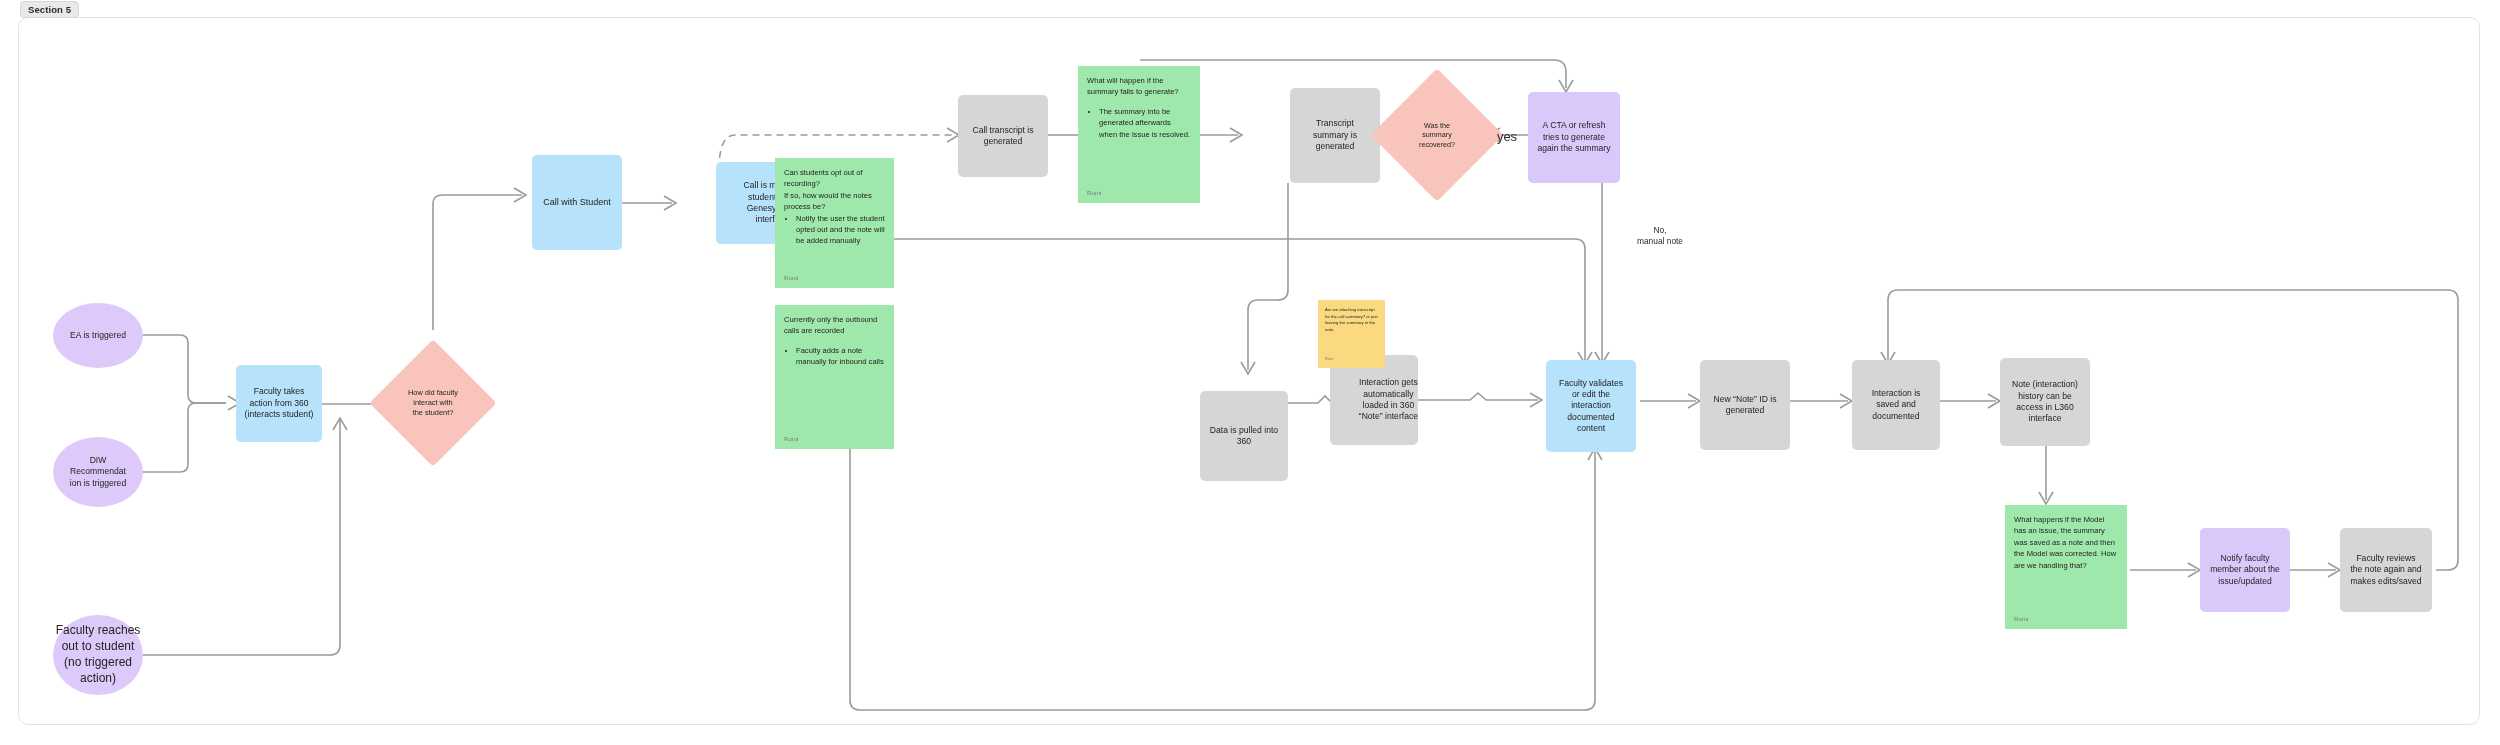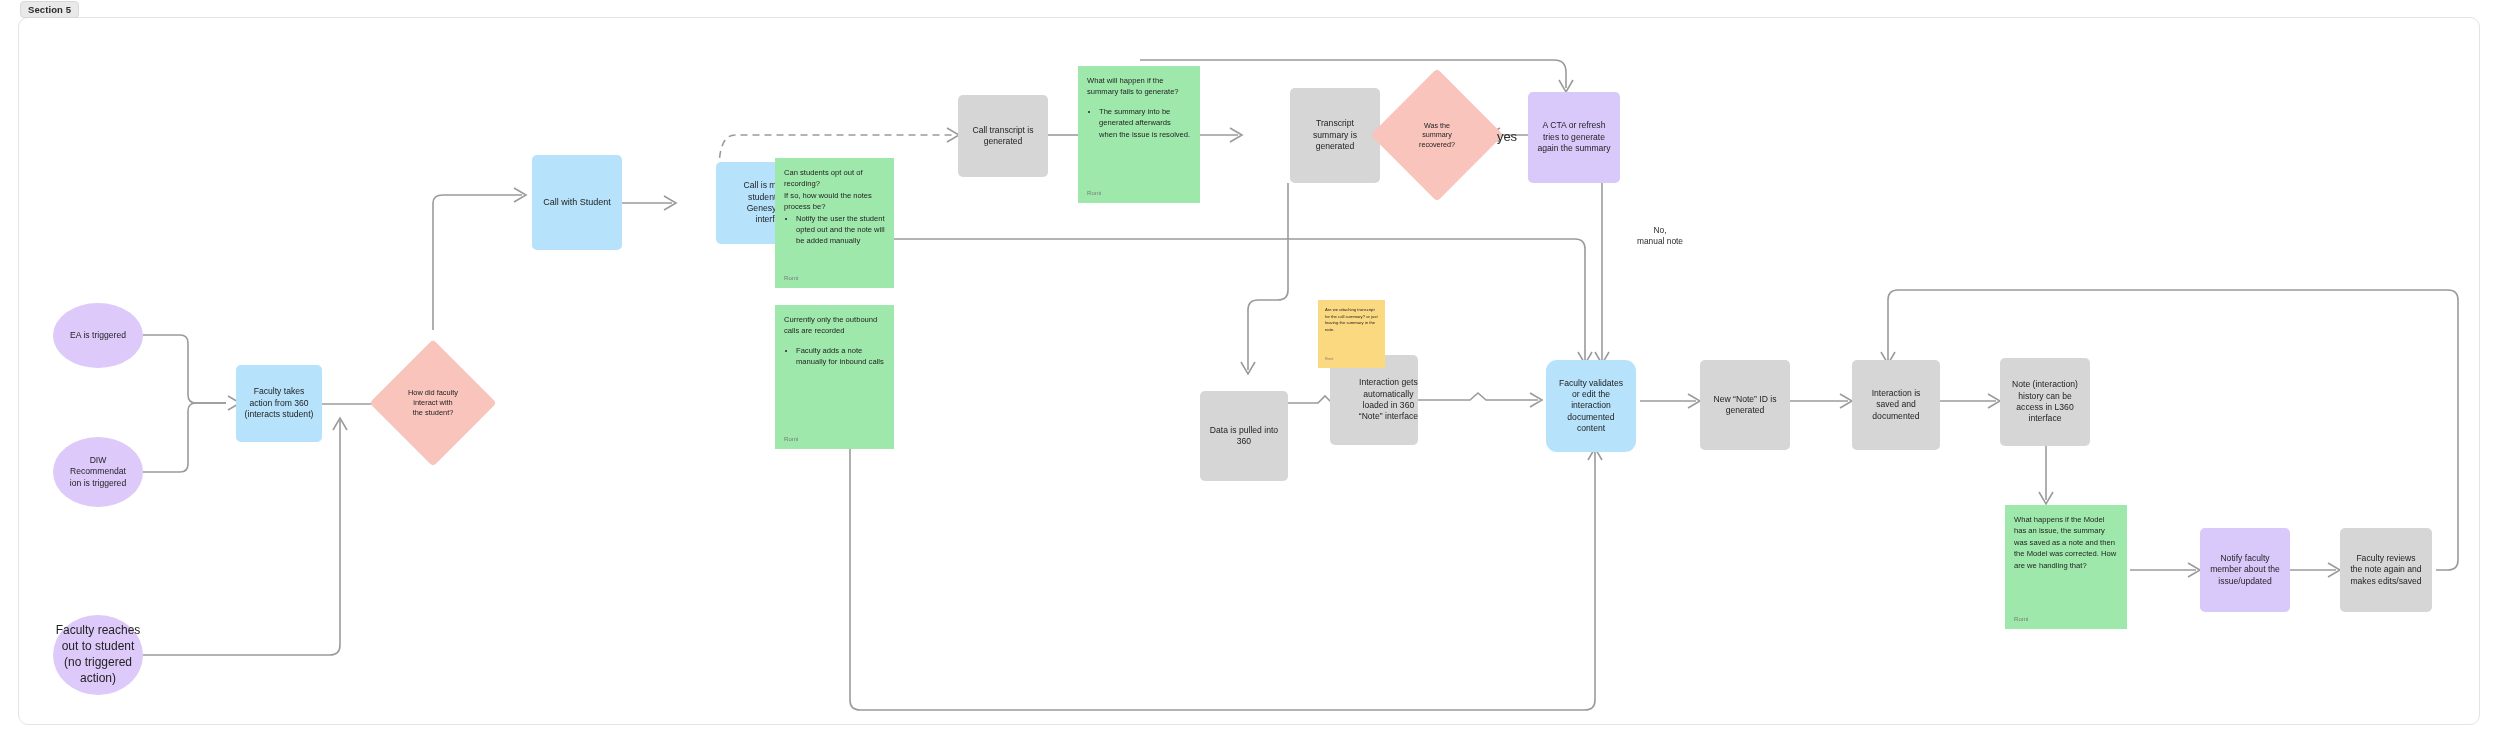--- a/index.html
+++ b/index.html
@@ -288,21 +288,21 @@
 360</span>
   </div>
 
   <div class="node rect grey" style="left:1330px; top:355px; width:88px; height:90px; font-size:8.6px;justify-content:flex-end;">
     <span>Interaction gets
 automatically
 loaded in 360
 “Note” interface</span>
   </div>
 
-  <div class="node rect blue" style="left:1546px; top:360px; width:90px; height:92px; font-size:8.6px;border-radius:11px;">
+  <div class="node rect blue" style="left:1546px; top:360px; width:90px; height:92px; font-size:8.6px;">
     <span>Faculty validates
 or edit the
 interaction
 documented
 content</span>
   </div>
 
   <div class="node rect grey" style="left:1700px; top:360px; width:90px; height:90px; font-size:8.6px;">
     <span>New “Note” ID is
 generated</span>

